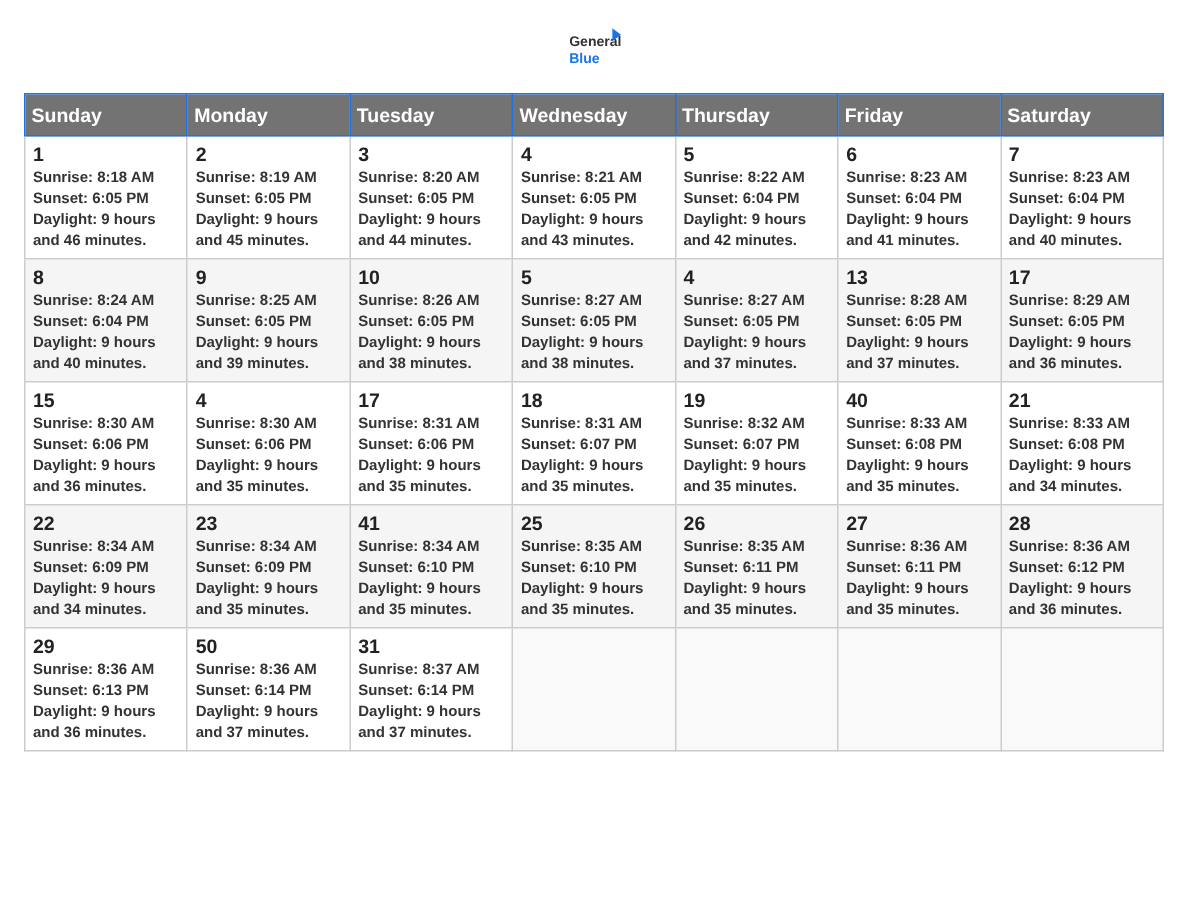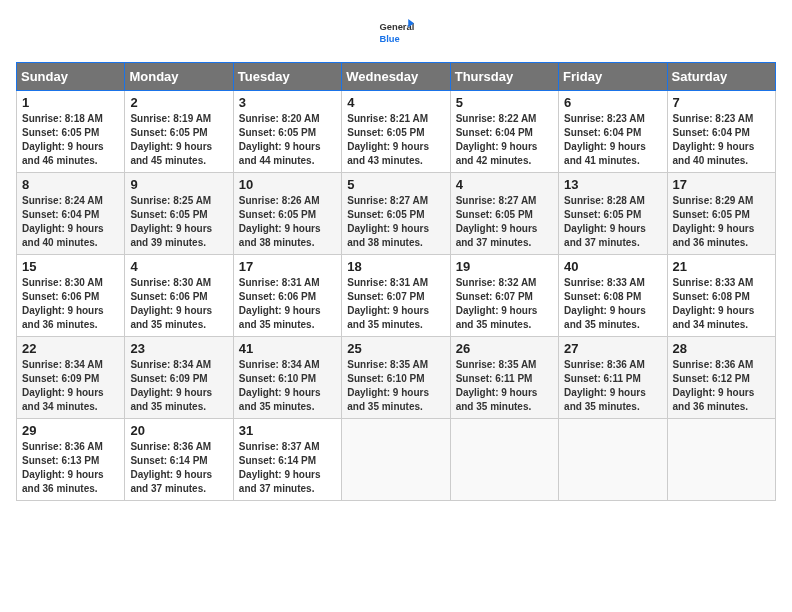--- a/index.html
+++ b/index.html
@@ -138,21 +138,21 @@
         <td><span class="day-num">22</span><span class="cell-text">Sunrise: 8:34 AM<br>Sunset: 6:09 PM<br>Daylight: 9 hours and 34 minutes.</span></td>
         <td><span class="day-num">23</span><span class="cell-text">Sunrise: 8:34 AM<br>Sunset: 6:09 PM<br>Daylight: 9 hours and 35 minutes.</span></td>
         <td><span class="day-num">41</span><span class="cell-text">Sunrise: 8:34 AM<br>Sunset: 6:10 PM<br>Daylight: 9 hours and 35 minutes.</span></td>
         <td><span class="day-num">25</span><span class="cell-text">Sunrise: 8:35 AM<br>Sunset: 6:10 PM<br>Daylight: 9 hours and 35 minutes.</span></td>
         <td><span class="day-num">26</span><span class="cell-text">Sunrise: 8:35 AM<br>Sunset: 6:11 PM<br>Daylight: 9 hours and 35 minutes.</span></td>
         <td><span class="day-num">27</span><span class="cell-text">Sunrise: 8:36 AM<br>Sunset: 6:11 PM<br>Daylight: 9 hours and 35 minutes.</span></td>
         <td><span class="day-num">28</span><span class="cell-text">Sunrise: 8:36 AM<br>Sunset: 6:12 PM<br>Daylight: 9 hours and 36 minutes.</span></td>
       </tr>
       <tr>
         <td><span class="day-num">29</span><span class="cell-text">Sunrise: 8:36 AM<br>Sunset: 6:13 PM<br>Daylight: 9 hours and 36 minutes.</span></td>
-        <td><span class="day-num">20</span><span class="cell-text">Sunrise: 8:36 AM<br>Sunset: 6:14 PM<br>Daylight: 9 hours and 37 minutes.</span></td>
+        <td><span class="day-num">50</span><span class="cell-text">Sunrise: 8:36 AM<br>Sunset: 6:14 PM<br>Daylight: 9 hours and 37 minutes.</span></td>
         <td><span class="day-num">31</span><span class="cell-text">Sunrise: 8:37 AM<br>Sunset: 6:14 PM<br>Daylight: 9 hours and 37 minutes.</span></td>
         <td class="empty"></td>
         <td class="empty"></td>
         <td class="empty"></td>
         <td class="empty"></td>
       </tr>
     </tbody>
 </table>
 
 </body></html>

